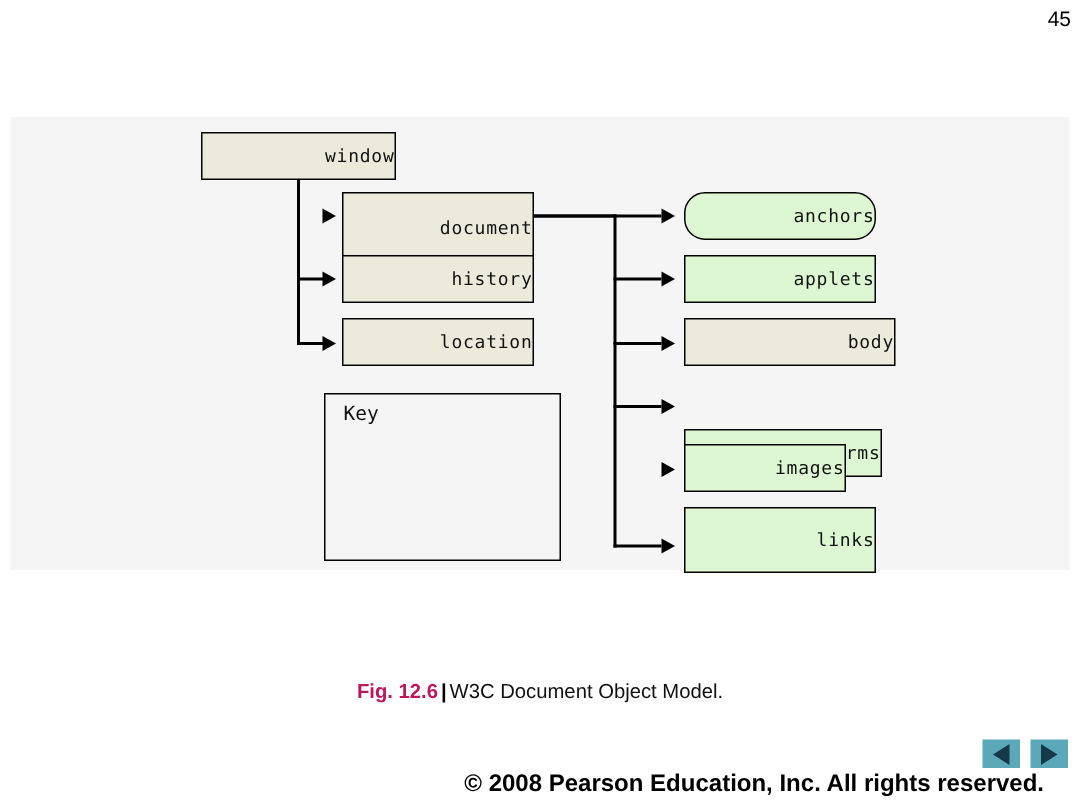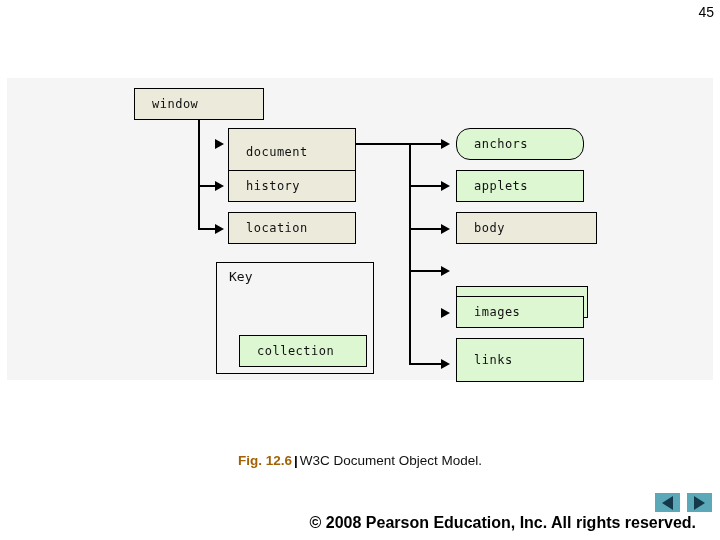--- a/index.html
+++ b/index.html
@@ -38,21 +38,21 @@
   
   .node {
     position: absolute;
     box-sizing: border-box;
     border: 1px solid #000;
     font-family: "DejaVu Sans Mono", monospace;
     font-size: 12px;
     color: #111;
     display: flex;
     align-items: center;
-    justify-content: flex-start;
+    justify-content: flex-end;
     letter-spacing: 0.5px;
     padding-left: 17px;
   }
   .node.object {
     background: #eceadb;
   }
   .node.collection {
     background: #ddf7d2;
   }
 
@@ -94,21 +94,21 @@
   .caption {
     position: absolute;
     left: 0;
     top: 453px;
     width: 720px;
     text-align: center;
     font-size: 13.5px;
     color: #111;
   }
   .caption .figno {
-    color: #a16207;
+    color: #be185d;
     font-weight: bold;
   }
   .caption .sep {
     color: #000;
     font-weight: bold;
     padding: 0 2px;
   }
 
   
   .footer-copy {
@@ -187,21 +187,21 @@
   </div>
   <div class="node collection" style="left:449px; top:92px; width:128px; height:32px;">
     <span>applets</span>
   </div>
   <div class="node object" style="left:449px; top:134px; width:141px; height:32px;">
     <span>body</span>
   </div>
   <div class="node collection" style="left:449px; top:176px; width:132px; height:32px;margin-top:32px;">
     <span>forms</span>
   </div>
-  <div class="node collection" style="left:449px; top:218px; width:128px; height:32px;">
+  <div class="node collection" style="left:449px; top:218px; width:108px; height:32px;">
     <span>images</span>
   </div>
   <div class="node collection" style="left:449px; top:260px; width:128px; height:44px;">
     <span>links</span>
   </div>
 
   <div class="line h" style="left:349px; top:65px; width:85px;"></div>
   <div class="arrow" style="left:434px; top:61px;"></div>
 
   <div class="line h" style="left:402px; top:107px; width:32px;"></div>
@@ -213,23 +213,20 @@
   <div class="line h" style="left:402px; top:192px; width:32px;"></div>
   <div class="arrow" style="left:434px; top:188px;"></div>
 
   <div class="arrow" style="left:434px; top:230px;"></div>
 
   <div class="line h" style="left:402px; top:285px; width:32px;"></div>
   <div class="arrow" style="left:434px; top:281px;"></div>
 
   <div class="key-box" style="left:193px; top:184px; width:158px; height:112px;">
     <div class="key-title">Key</div>
-    <div class="node collection" style="left:22px; top:72px; width:128px; height:32px;">
-      <span>collection</span>
-    </div>
   </div>
 
 </div>
 
 <div class="caption">
   <span class="figno">Fig. 12.6</span><span class="sep">|</span><span>W3C Document Object Model.</span>
 </div>
 
 <div class="nav-group">
   <div class="nav-btn">

